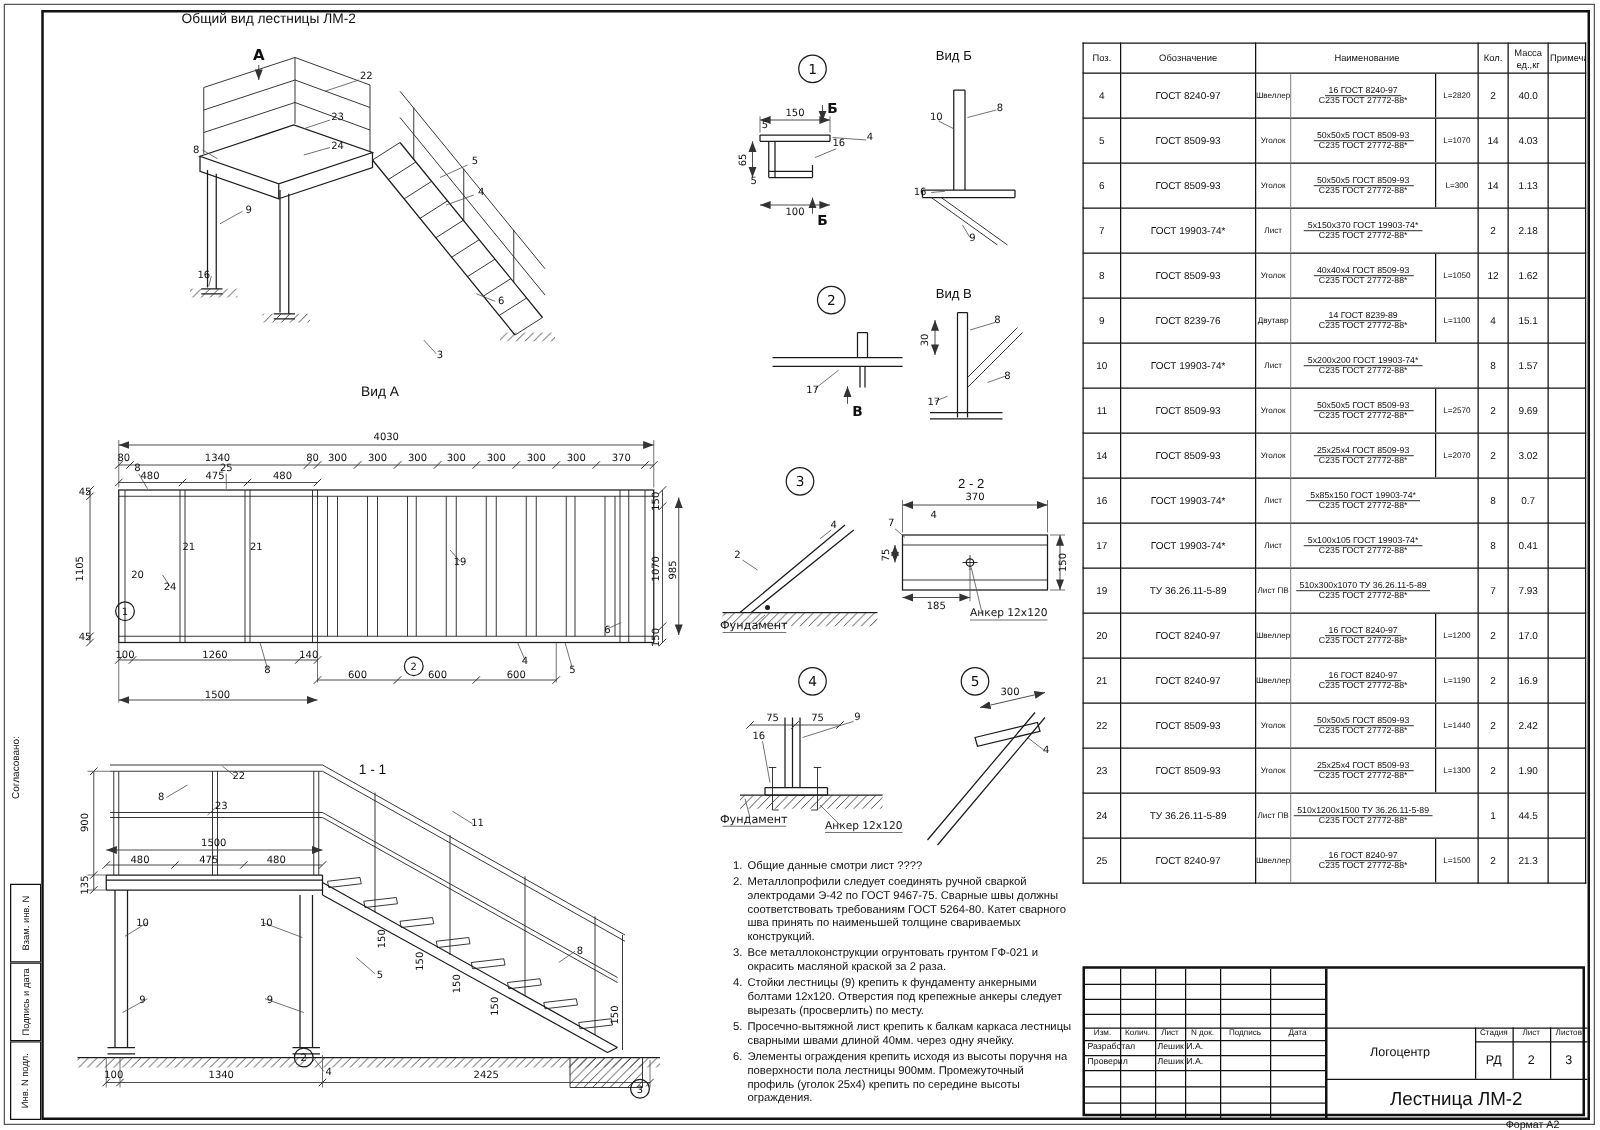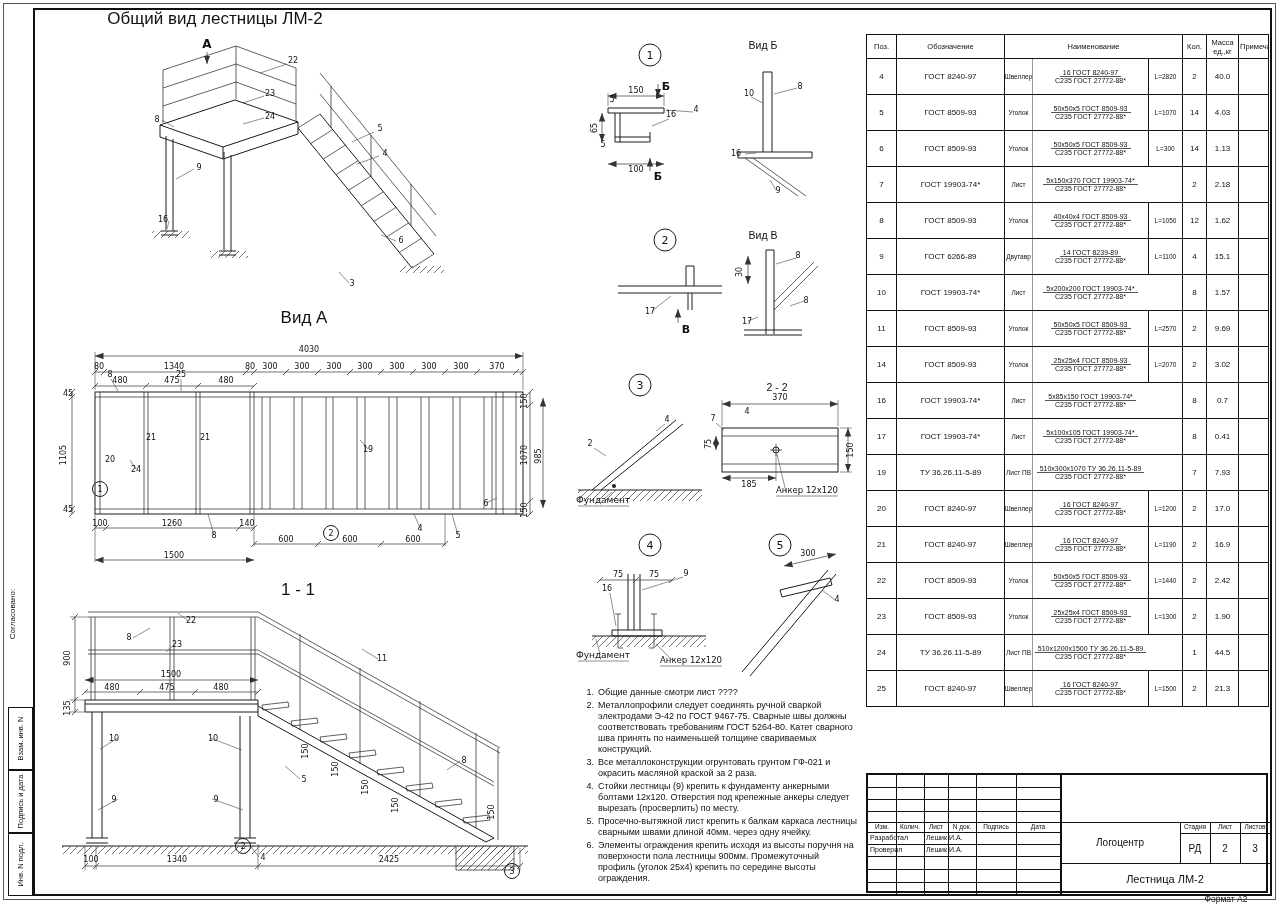--- a/index.html
+++ b/index.html
@@ -7,24 +7,24 @@
   body{background:#fff;font-family:"Liberation Sans","DejaVu Sans",sans-serif;color:#111;position:relative;overflow:hidden}
   .frame-outer{position:absolute;left:3px;top:3px;width:1273px;height:897px;border:1px solid #555}
   .frame-main{position:absolute;left:33px;top:8px;width:1239px;height:888px;border:2px solid #111}
   #art{position:absolute;left:0;top:0}
   .ln{stroke:#1c1c1c;stroke-width:1;fill:none}
   .lnt{stroke:#1c1c1c;stroke-width:.7;fill:none}
   .dm{stroke:#333;stroke-width:.7;fill:none}
   .tk{stroke:#333;stroke-width:.8;fill:none}
   .ld{stroke:#444;stroke-width:.6;fill:none}
   #labels text{fill:#111;font-family:"DejaVu Sans",sans-serif}
-  .title{position:absolute;font-size:17px;text-align:center;color:#111}
+  .title{position:absolute;font-size:11px;text-align:center;color:#111}
   .t-general{left:90px;top:9px;width:250px}
   .t-viewa{left:254px;top:308px;width:100px}
-  .t-sec11{left:248px;top:580px;width:100px}
+  .t-sec11{left:248px;top:610px;width:100px}
   .t-viewb{left:713px;top:39px;width:100px;font-size:10.5px}
   .t-viewv{left:713px;top:229px;width:100px;font-size:10.5px}
   .t-sec22{left:727px;top:381px;width:100px;font-size:10.5px}
   
   .spec{position:absolute;left:866px;top:34px;width:402px}
   .spec-title{text-align:center;font-size:11px;height:20px}
   #spec-table{border-collapse:collapse;width:402px;table-layout:fixed}
   #spec-table td,#spec-table th{border:1px solid #111;font-weight:normal;overflow:hidden}
   #spec-table th{font-size:7.5px;height:24px;padding:0 1px}
   #spec-table tbody td{height:35px;font-size:8px;text-align:center}
@@ -449,21 +449,21 @@
               </div>
               <div class="len">L=1050</div>
             </div>
           </td>
           <td class="c-qty">12</td>
           <td class="c-mass">1.62</td>
           <td class="c-note"></td>
         </tr>
         <tr>
           <td class="c-pos">9</td>
-          <td class="c-des">ГОСТ 6266-89</td>
+          <td class="c-des">ГОСТ 8239-76</td>
           <td class="c-name">
             <div class="nwrap">
               <div class="prof">Двутавр</div>
               <div class="nlines">
                 <div class="l1">14 ГОСТ 8239-89</div>
                 <div class="l2">С235 ГОСТ 27772-88*</div>
               </div>
               <div class="len">L=1100</div>
             </div>
           </td>
@@ -741,21 +741,21 @@
   <span class="pr" style="left:0;top:69px;width:56px">Проверил</span>
   <span class="pr" style="left:56px;top:69px;width:52px">Лешик И.А.</span>
 
   <div class="big" style="left:192px;top:47px;width:120px;height:41px;font-size:10px">Логоцентр</div>
   <span class="tc" style="left:312px;top:47px;width:30px">Стадия</span>
   <span class="tc" style="left:342px;top:47px;width:30px">Лист</span>
   <span class="tc" style="left:372px;top:47px;width:30px">Листов</span>
   <div class="big" style="left:312px;top:58px;width:30px;height:30px;font-size:10px">РД</div>
   <div class="big" style="left:342px;top:58px;width:30px;height:30px;font-size:10px">2</div>
   <div class="big" style="left:372px;top:58px;width:30px;height:30px;font-size:10px">3</div>
-  <div class="big" style="left:192px;top:88px;width:210px;height:32px;font-size:11px">Лестница ЛМ-2</div>
+  <div class="big" style="left:192px;top:88px;width:210px;height:32px;font-size:15px">Лестница ЛМ-2</div>
 </div>
 
 <div class="vstamp" style="top:833px;height:63px">
     <span class="vtext">Инв. N подл.</span>
   </div>
 <div class="vstamp" style="top:770px;height:63px">
     <span class="vtext">Подпись и дата</span>
   </div>
 <div class="vstamp" style="top:707px;height:63px">
     <span class="vtext">Взам. инв. N</span>

